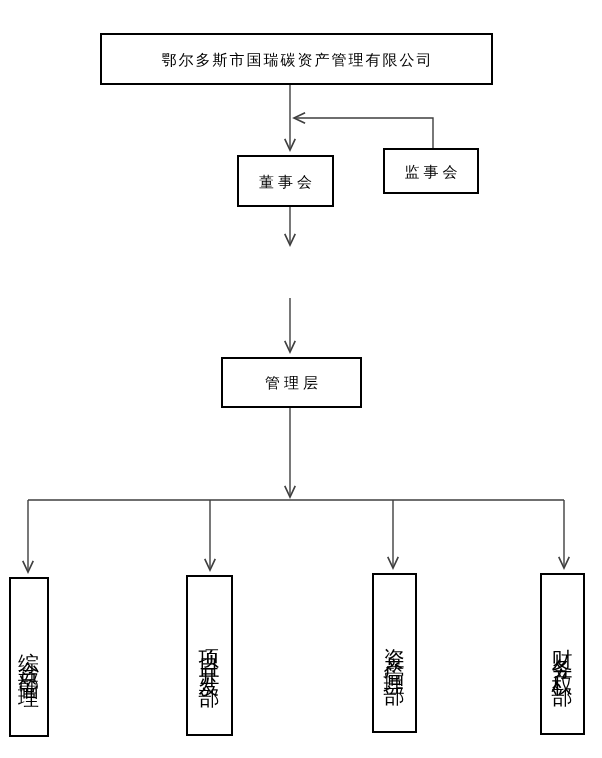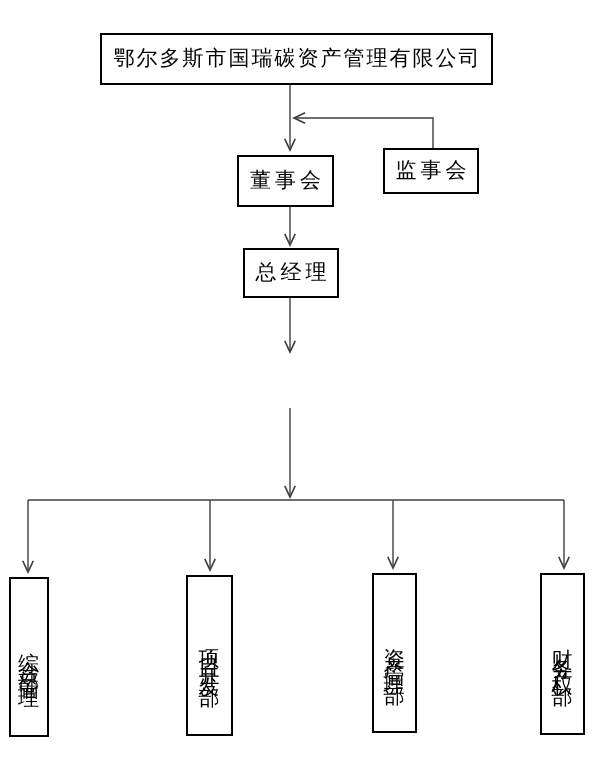--- a/index.html
+++ b/index.html
@@ -22,24 +22,23 @@
     position: absolute;
     box-sizing: border-box;
     border: 2px solid #000000;
     background: #ffffff;
     display: flex;
     align-items: center;
     justify-content: center;
     text-align: center;
   }
   .h-label {
-    font-size: 21px;
+    font-size: 15px;
     line-height: 1;
     white-space: nowrap;
-    font-family: Liberation Mono, monospace;
   }
   .title-label { letter-spacing: 2px; text-indent: 2px; }
   .small-label { letter-spacing: 4px; text-indent: 4px; }
   .v-label {
     writing-mode: vertical-rl;
     text-orientation: upright;
     font-size: 21px;
     letter-spacing: 9px;
     line-height: 1;
     white-space: nowrap;
@@ -85,24 +84,24 @@
   </div>
 
   <div class="box node-board">
     <span class="h-label small-label">董事会</span>
   </div>
 
   <div class="box node-supervisory">
     <span class="h-label small-label">监事会</span>
   </div>
 
-  <div class="box node-gm">
-    <span class="h-label small-label">总经理</span>
+
+  <div class="box node-management">
+    <span class="h-label small-label">管理层</span>
   </div>
-
 
   <div class="box node-dept1">
     <span class="v-label">综合部管理</span>
   </div>
 
   <div class="box node-dept2">
     <span class="v-label">项目开发部</span>
   </div>
 
   <div class="box node-dept3">

